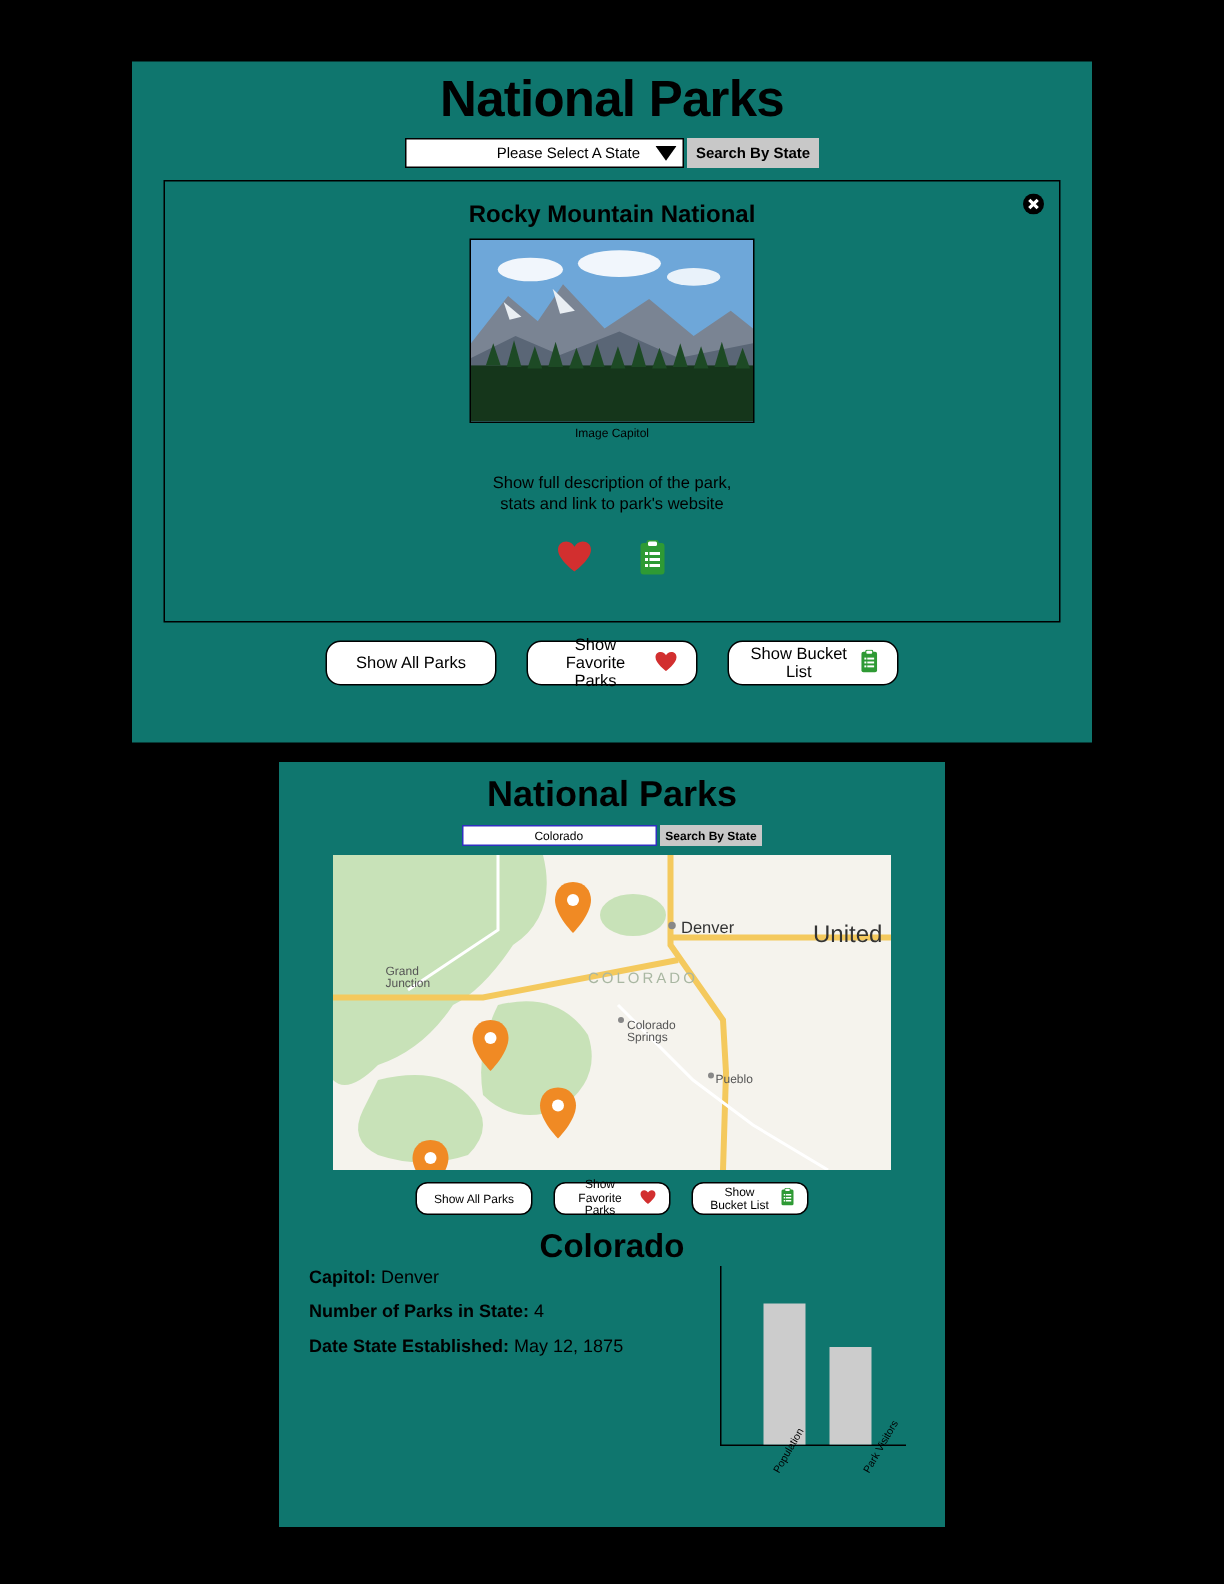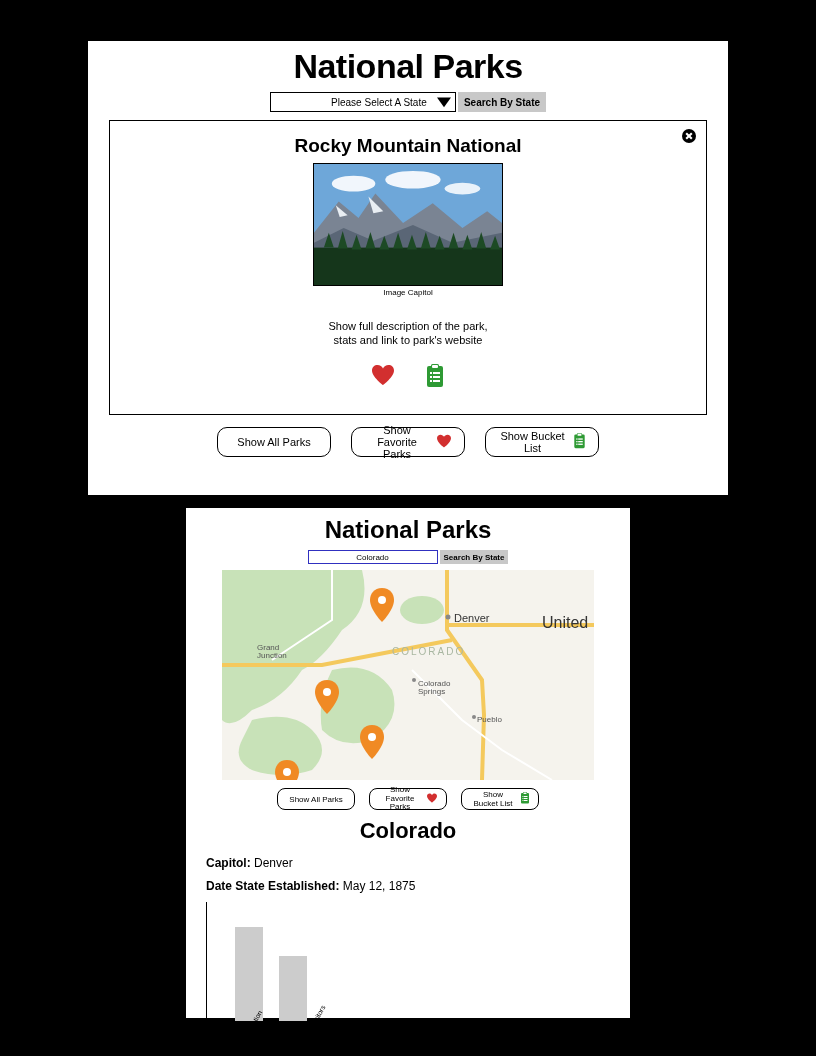--- a/index.html
+++ b/index.html
@@ -5,21 +5,21 @@
   * { box-sizing: border-box; margin: 0; padding: 0; }
   body {
     background: #000;
     font-family: Arial, Helvetica, sans-serif;
     width: 816px;
     height: 1056px;
     overflow: hidden;
     position: relative;
   }
   .panel {
-    background: #ffffff;
+    background: #0f766e;
     position: absolute;
   }
   
   .panel-top {
     left: 88px;
     top: 41px;
     width: 640px;
     height: 454px;
   }
   .title {
@@ -68,21 +68,21 @@
     position: relative;
     text-align: center;
   }
   .close-x {
     position: absolute;
     top: 8px;
     right: 10px;
     cursor: pointer;
   }
   .park-title {
-    font-size: 19px;
+    font-size: 16px;
     font-weight: 700;
     margin-top: 14px;
   }
   .park-img-wrap {
     width: 190px;
     height: 123px;
     margin: 6px auto 0 auto;
     border: 1px solid #000;
     overflow: hidden;
     position: relative;
@@ -196,23 +196,21 @@
   }
   .pill2 .two-line { text-align: center; line-height: 1.05; }
   .state-name {
     text-align: center;
     font-size: 22px;
     font-weight: 700;
     margin-top: 8px;
   }
   .info-block {
     display: flex;
-    margin-top: 12px;
     padding: 0 20px;
-    flex-direction: column;
   }
   .info-list {
     flex: 1;
     font-size: 12px;
   }
   .info-list .row { margin-bottom: 9px; }
   .info-list .lbl { font-weight: 700; }
   .chart-wrap {
     width: 130px;
   }
@@ -466,20 +464,23 @@
   </div>
 
   <h3 class="state-name">Colorado</h3>
 
   <div class="info-block">
     <div class="info-list">
       <div class="row">
         <span class="lbl">Capitol:</span><span> Denver</span>
       </div>
       <div class="row">
+        <span class="lbl">Number of Parks in State:</span><span> 4</span>
+      </div>
+      <div class="row">
         <span class="lbl">Date State Established:</span><span> May 12, 1875</span>
       </div>
     </div>
 
     <div class="chart-wrap">
       <div class="chart-box">
         <div class="bar" id="bar0" style="left: 28px; height: 94.4px;"></div>
         <div class="bar" id="bar1" style="left: 72px; height: 64.9px;"></div>
       </div>
       <div class="xlabels">

